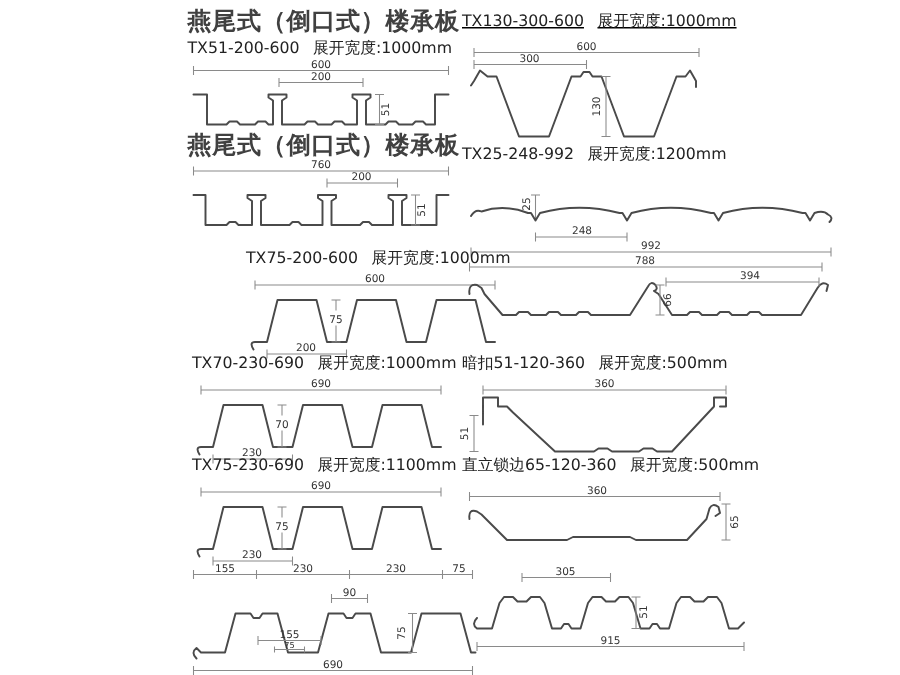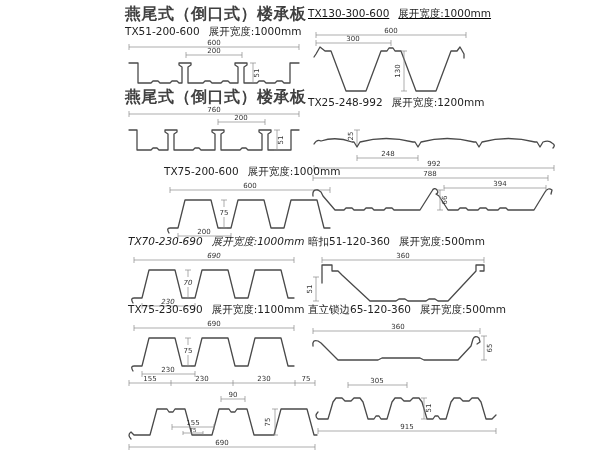--- a/index.html
+++ b/index.html
@@ -100,21 +100,21 @@
     <path class="dim" d="M5,5 V11 M5,8 H240 M240,5 V11"></path>
     <text class="dimtxt" x="122" y="6">788</text>
     <path class="profile" d="M5,26 Q4,19 10,20 L13,22 L15,26 L27,40 H36 L38,38 H44 L46,40 H56 L58,38 H64 L66,40 H76 L78,38 H84 L86,40 H112 L124,21 Q126,17 129,20 Q131,23 128,24 L131,26 L140,40 H150 L152,38 H158 L160,40 H170 L172,38 H178 L180,40 H190 L192,38 H198 L200,40 H226 L237,22 Q240,17 244,20 L243,24"></path>
     <path class="dim" d="M136,15 V21 M136,18 H238 M238,15 V21"></path>
     <text class="dimtxt" x="192" y="16">394</text>
     <path class="dim" d="M129,20 H135 M132,20 V40 M129,40 H135"></path>
     <text class="dimtxt" transform="rotate(-90 139 30)" x="139" y="30">66</text>
   </svg>
 </div>
 
-<div class="panel" style="left:128px;top:233px;width:180px;font-style:italic;">
+<div class="panel" style="left:128px;top:233px;width:180px;">
   <div class="model-line">
     <span>TX70-230-690</span><span class="wlabel">展开宽度:1000mm</span>
   </div>
   <svg width="175" height="60" viewBox="0 0 175 60" style="margin-top:3px">
     <path class="dim" d="M6,5 V11 M6,8 H166 M166,5 V11"></path>
     <text class="dimtxt" x="86" y="6">690</text>
     <path class="profile" d="M5,51 Q2,46 6,46 H14 L21,18 H47 L54,46 H67 L74,18 H100 L107,46 H120 L127,18 H153 L160,46 H166"></path>
     <path class="dim" d="M57,18 H63 M60,18 V46 M57,46 H63"></path>
     <rect x="53" y="25" width="14" height="10" fill="#ffffff"></rect>
     <text class="dimtxt" x="60" y="33">70</text>

